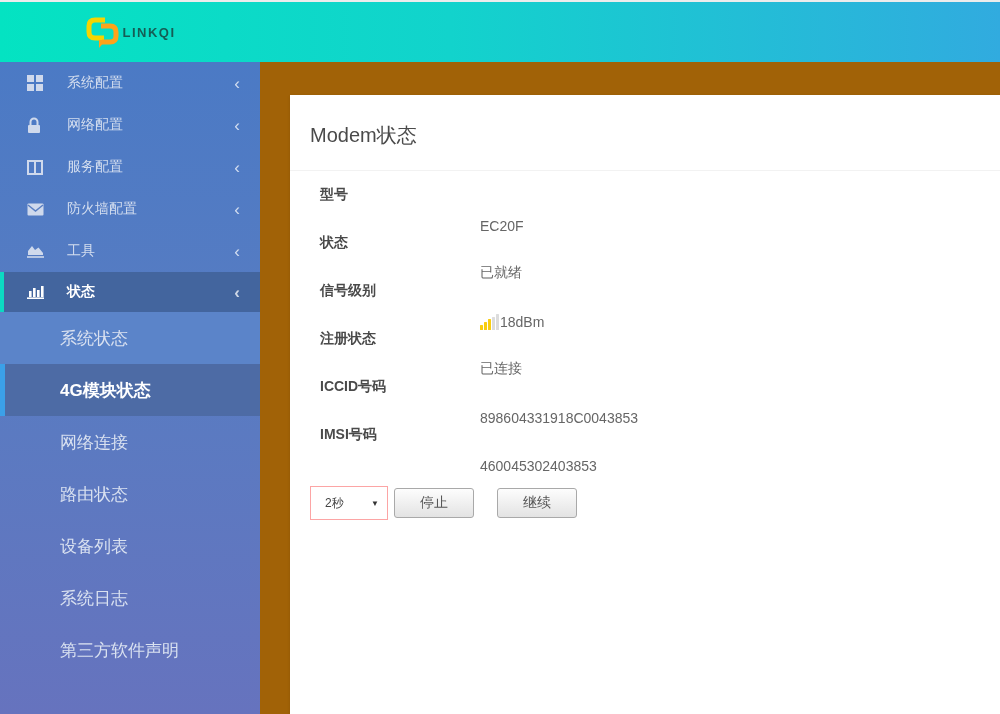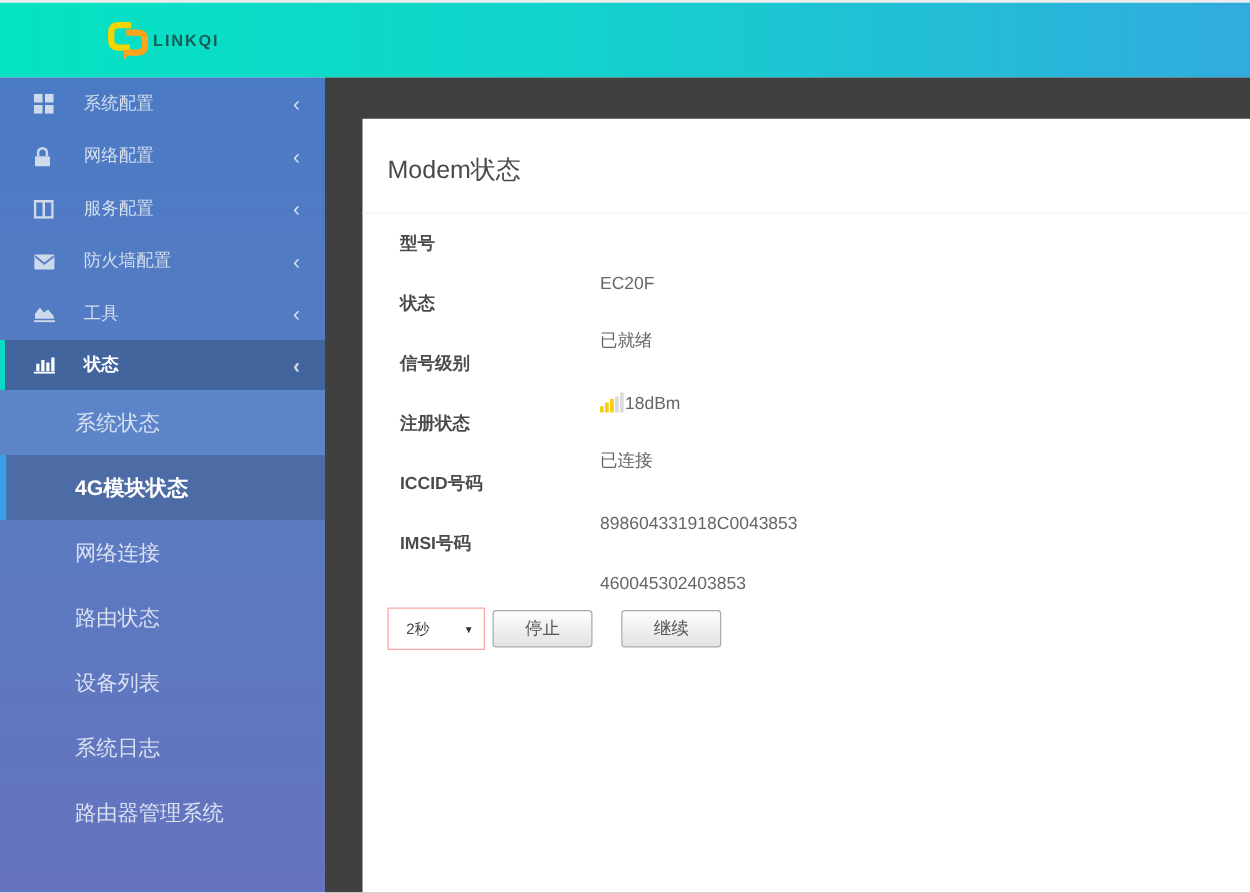--- a/index.html
+++ b/index.html
@@ -39,21 +39,21 @@
     height:52px; display:flex; align-items:center; padding-left:60px;
     color:#d9e1f0; font-size:17px; cursor:pointer;text-align:right;
   }
   .sub-item.first { background:#5b84c9; }
   .sub-item.active {
     background:#4d6ba5; border-left:5px solid #3ba0e8; padding-left:55px;
     color:#fff; font-weight:bold;
   }
 
   
-  .content { position:absolute; top:62px; left:260px; width:740px; height:652px; background:#404040; }
+  .content { position:absolute; top:62px; left:260px; width:740px; height:652px; background:#a16207; }
   .card {
     margin:33px 0 0 30px; width:710px; height:619px; background:#fff;
     box-shadow:0 1px 3px rgba(0,0,0,.12);
   }
   .card-header { padding:27px 20px 21px 20px; border-bottom:1px solid #f2f2f2; }
   .card-title { font-size:20px; color:#4a4a4a; }
   .card-body { padding:15px 30px 0 30px; }
   .info-row { height:48px; display:flex; }
   .info-label { width:160px; font-size:14px; font-weight:bold; color:#4a4a4a; }
   .info-value { font-size:14px; color:#666; display:flex; align-items:flex-end; }
@@ -187,21 +187,21 @@
   <div class="sub-item">
     <span>路由状态</span>
   </div>
   <div class="sub-item">
     <span>设备列表</span>
   </div>
   <div class="sub-item">
     <span>系统日志</span>
   </div>
   <div class="sub-item">
-    <span>路由器管理系统</span>
+    <span>第三方软件声明</span>
   </div>
 </div>
 
 <div class="content">
   <div class="card">
     <div class="card-header">
       <span class="card-title">Modem状态</span>
     </div>
     <div class="card-body">
 

